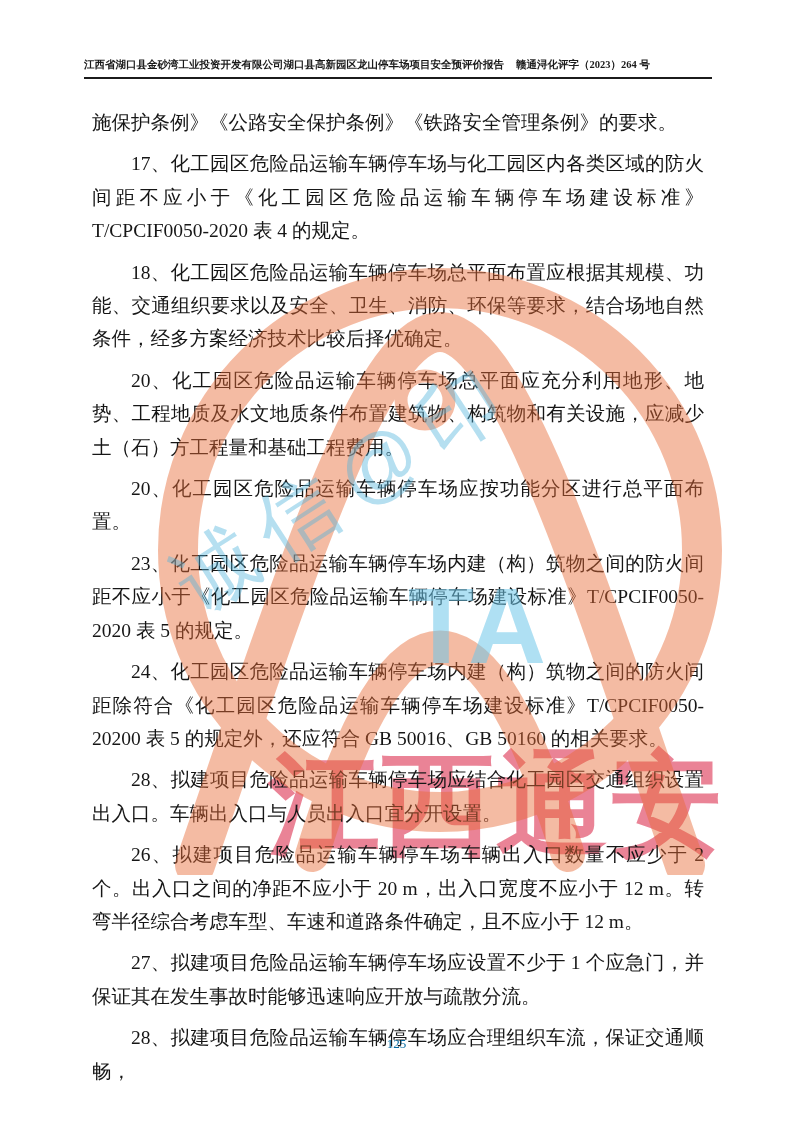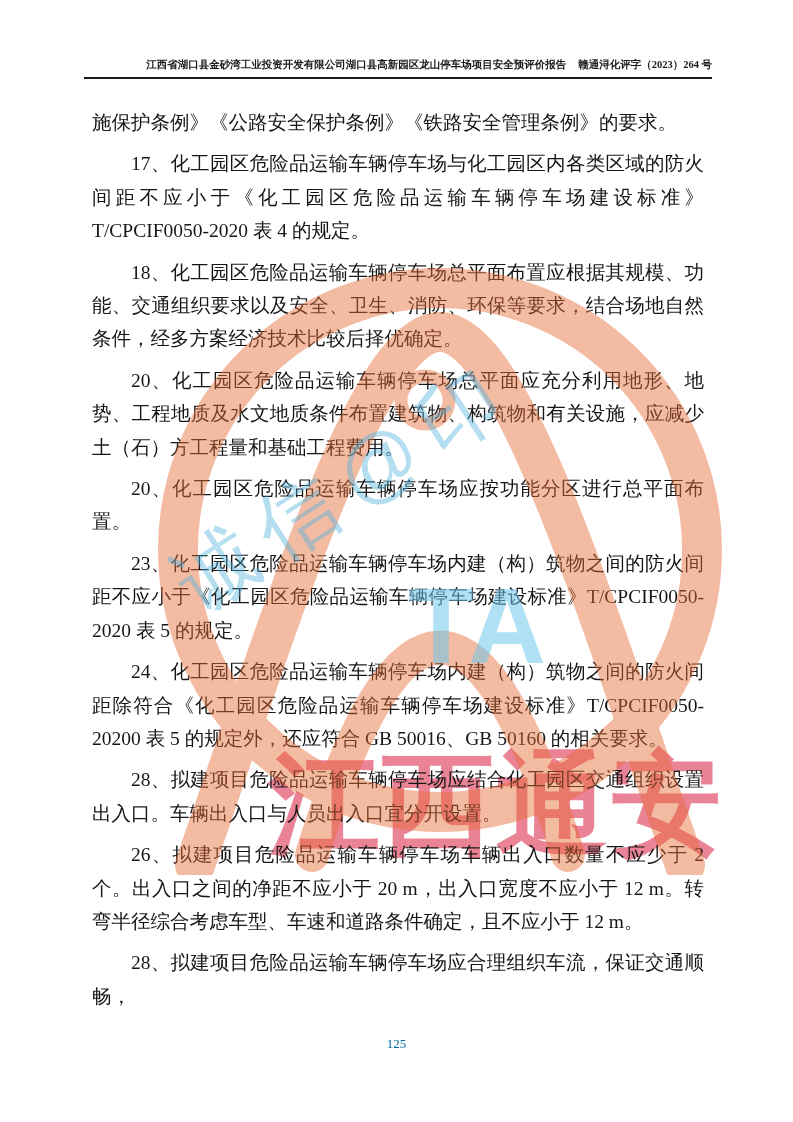--- a/index.html
+++ b/index.html
@@ -7,21 +7,21 @@
     position:relative;
     width:793px; height:1122px;
     margin:0 auto;
     background:#ffffff;
     overflow:hidden;
     font-family:"Liberation Serif","DejaVu Serif",serif;
   }
   
   .header {
     position:absolute; left:84px; top:58px; width:628px;
-    display:flex; justify-content:flex-end; align-items:flex-end;
+    display:flex; justify-content:flex-start; align-items:flex-end;
     font-size:10.5px; font-weight:bold; color:#1a1a1a;
     padding-bottom:5px; border-bottom:2px solid #1b1b1b;
     z-index:2; white-space:nowrap;
   }
   .header .doc-number { margin-left:12px; }
   
   .body-text {
     position:absolute; left:84px; top:98px; width:628px;
     font-size:19.5px; line-height:33.4px;
     text-align:justify; color:#161616;
@@ -75,20 +75,21 @@
   <div class="body-text">
     <p class="cont">施保护条例》《公路安全保护条例》《铁路安全管理条例》的要求。</p>
     <p class="num">17、化工园区危险品运输车辆停车场与化工园区内各类区域的防火间距不应小于《化工园区危险品运输车辆停车场建设标准》T/CPCIF0050-2020 表 4 的规定。</p>
     <p class="num">18、化工园区危险品运输车辆停车场总平面布置应根据其规模、功能、交通组织要求以及安全、卫生、消防、环保等要求，结合场地自然条件，经多方案经济技术比较后择优确定。</p>
     <p class="num">20、化工园区危险品运输车辆停车场总平面应充分利用地形、地势、工程地质及水文地质条件布置建筑物、构筑物和有关设施，应减少土（石）方工程量和基础工程费用。</p>
     <p class="num">20、化工园区危险品运输车辆停车场应按功能分区进行总平面布置。</p>
     <p class="num">23、化工园区危险品运输车辆停车场内建（构）筑物之间的防火间距不应小于《化工园区危险品运输车辆停车场建设标准》T/CPCIF0050-2020 表 5 的规定。</p>
     <p class="num">24、化工园区危险品运输车辆停车场内建（构）筑物之间的防火间距除符合《化工园区危险品运输车辆停车场建设标准》T/CPCIF0050-20200 表 5 的规定外，还应符合 GB 50016、GB 50160 的相关要求。</p>
     <p class="num">28、拟建项目危险品运输车辆停车场应结合化工园区交通组织设置出入口。车辆出入口与人员出入口宜分开设置。</p>
     <p class="num">26、拟建项目危险品运输车辆停车场车辆出入口数量不应少于 2 个。出入口之间的净距不应小于 20 m，出入口宽度不应小于 12 m。转弯半径综合考虑车型、车速和道路条件确定，且不应小于 12 m。</p>
+    <p class="num">27、拟建项目危险品运输车辆停车场应设置不少于 1 个应急门，并保证其在发生事故时能够迅速响应开放与疏散分流。</p>
     <p class="num">28、拟建项目危险品运输车辆停车场应合理组织车流，保证交通顺畅，</p>
   </div>
 
   <svg class="wm wm-orange" viewBox="-325 -325 650 650" xmlns="http://www.w3.org/2000/svg">
     <g fill="none" stroke="#e86a35" opacity="0.45" stroke-linecap="round">
       <circle cx="0" cy="0" r="262" stroke-width="40"></circle>
       <path d="M -245,315 C -150,40 -70,-218 0,-218 C 70,-218 150,40 245,315" stroke-width="40"></path>
       <path d="M -128,305 Q 0,-110 128,305" stroke-width="34"></path>
       <circle cx="-15" cy="-150" r="24" stroke-width="13"></circle>
     </g>

